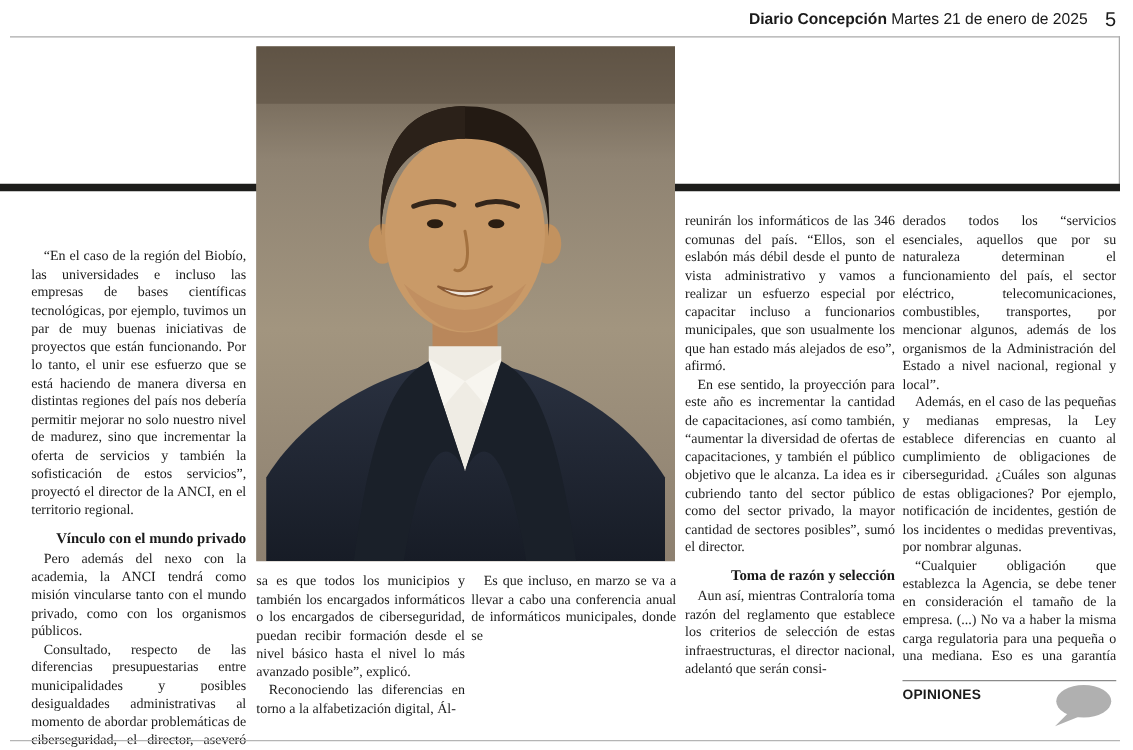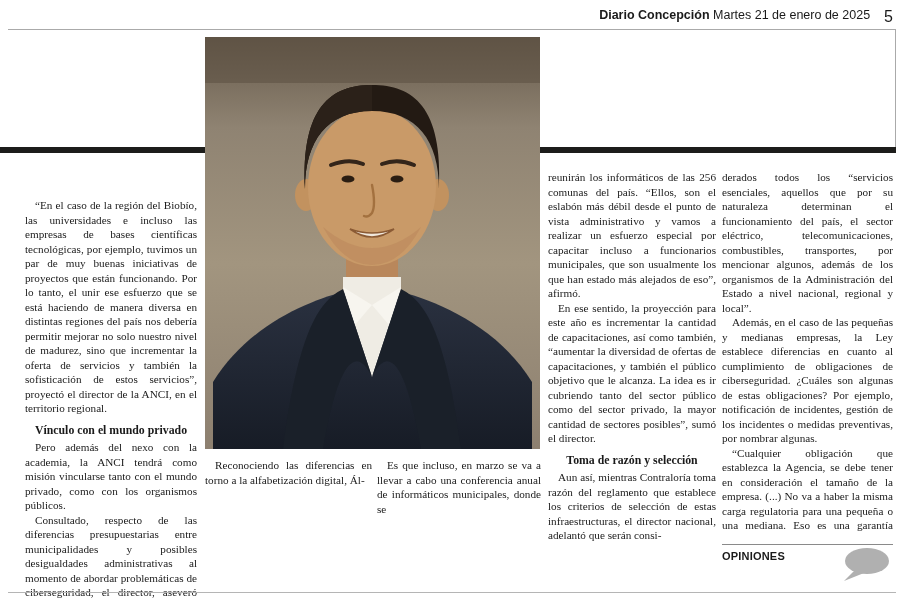--- a/index.html
+++ b/index.html
@@ -51,21 +51,21 @@
   .col {
     position: absolute;
     text-align: justify;
     font-size: 11.2px; line-height: 14.5px;
     overflow: hidden;
   }
   .col p { margin: 0; text-indent: 10px; }
   .col p.noindent { text-indent: 0; }
   .subhead {
     font-weight: 700; font-size: 11.8px;
-    margin: 7px 0 3px 0; text-align: center; text-indent: 0;
+    margin: 7px 0 3px 0; text-align: right; text-indent: 0;
   }
   #col1 { top: 170px; left: 25px;  width: 172px; height: 418px; margin-top: 28px; }
   #col2 { top: 458px; left: 205px; width: 167px; height: 128px; }
   #col3 { top: 458px; left: 377px; width: 164px; height: 128px; }
   #col4 { top: 170px; left: 548px; width: 168px; height: 416px; }
   #col5 { top: 170px; left: 722px; width: 171px; height: 362px; }
 
   
   .opinions {
     position: absolute; top: 544px; left: 722px; width: 171px; height: 46px;
@@ -149,29 +149,30 @@
   </div>
 
   <div class="col" id="col1">
     <p>“En el caso de la región del Biobío, las universidades e incluso las empresas de bases científicas tecnológicas, por ejemplo, tuvimos un par de muy buenas iniciativas de proyectos que están funcionando. Por lo tanto, el unir ese esfuerzo que se está haciendo de manera diversa en distintas regiones del país nos debería permitir mejorar no solo nuestro nivel de madurez, sino que incrementar la oferta de servicios y también la sofisticación de estos servicios”, proyectó el director de la ANCI, en el territorio regional.</p>
     <div class="subhead">Vínculo con el mundo privado</div>
     <p>Pero además del nexo con la academia, la ANCI tendrá como misión vincularse tanto con el mundo privado, como con los organismos públicos.</p>
     <p>Consultado, respecto de las diferencias presupuestarias entre municipalidades y posibles desigualdades administrativas al momento de abordar problemáticas de ciberseguridad, el director, aseveró que “para nosotros es indiferente el tamaño de la municipalidad, lo que nos intere-</p>
   </div>
 
   <div class="col" id="col2">
+    <p class="noindent">sa es que todos los municipios y también los encargados informáticos o los encargados de ciberseguridad, puedan recibir formación desde el nivel básico hasta el nivel lo más avanzado posible”, explicó.</p>
     <p>Reconociendo las diferencias en torno a la alfabetización digital, Ál-</p>
   </div>
 
   <div class="col" id="col3">
     <p>Es que incluso, en marzo se va a llevar a cabo una conferencia anual de informáticos municipales, donde se</p>
   </div>
 
   <div class="col" id="col4">
-    <p class="noindent">reunirán los informáticos de las 256 comunas del país. “Ellos, son el eslabón más débil desde el punto de vista administrativo y vamos a realizar un esfuerzo especial por capacitar incluso a funcionarios municipales, que son usualmente los que han estado más alejados de eso”, afirmó.</p>
+    <p class="noindent">reunirán los informáticos de las 346 comunas del país. “Ellos, son el eslabón más débil desde el punto de vista administrativo y vamos a realizar un esfuerzo especial por capacitar incluso a funcionarios municipales, que son usualmente los que han estado más alejados de eso”, afirmó.</p>
     <p>En ese sentido, la proyección para este año es incrementar la cantidad de capacitaciones, así como también, “aumentar la diversidad de ofertas de capacitaciones, y también el público objetivo que le alcanza. La idea es ir cubriendo tanto del sector público como del sector privado, la mayor cantidad de sectores posibles”, sumó el director.</p>
     <div class="subhead">Toma de razón y selección</div>
     <p>Aun así, mientras Contraloría toma razón del reglamento que establece los criterios de selección de estas infraestructuras, el director nacional, adelantó que serán consi-</p>
   </div>
 
   <div class="col" id="col5">
     <p class="noindent">derados todos los “servicios esenciales, aquellos que por su naturaleza determinan el funcionamiento del país, el sector eléctrico, telecomunicaciones, combustibles, transportes, por mencionar algunos, además de los organismos de la Administración del Estado a nivel nacional, regional y local”.</p>
     <p>Además, en el caso de las pequeñas y medianas empresas, la Ley establece diferencias en cuanto al cumplimiento de obligaciones de ciberseguridad. ¿Cuáles son algunas de estas obligaciones? Por ejemplo, notificación de incidentes, gestión de los incidentes o medidas preventivas, por nombrar algunas.</p>
     <p>“Cualquier obligación que establezca la Agencia, se debe tener en consideración el tamaño de la empresa. (...) No va a haber la misma carga regulatoria para una pequeña o una mediana. Eso es una garantía legal”, explicó el recién asumido director nacional de la ANCI.</p>
   </div>

